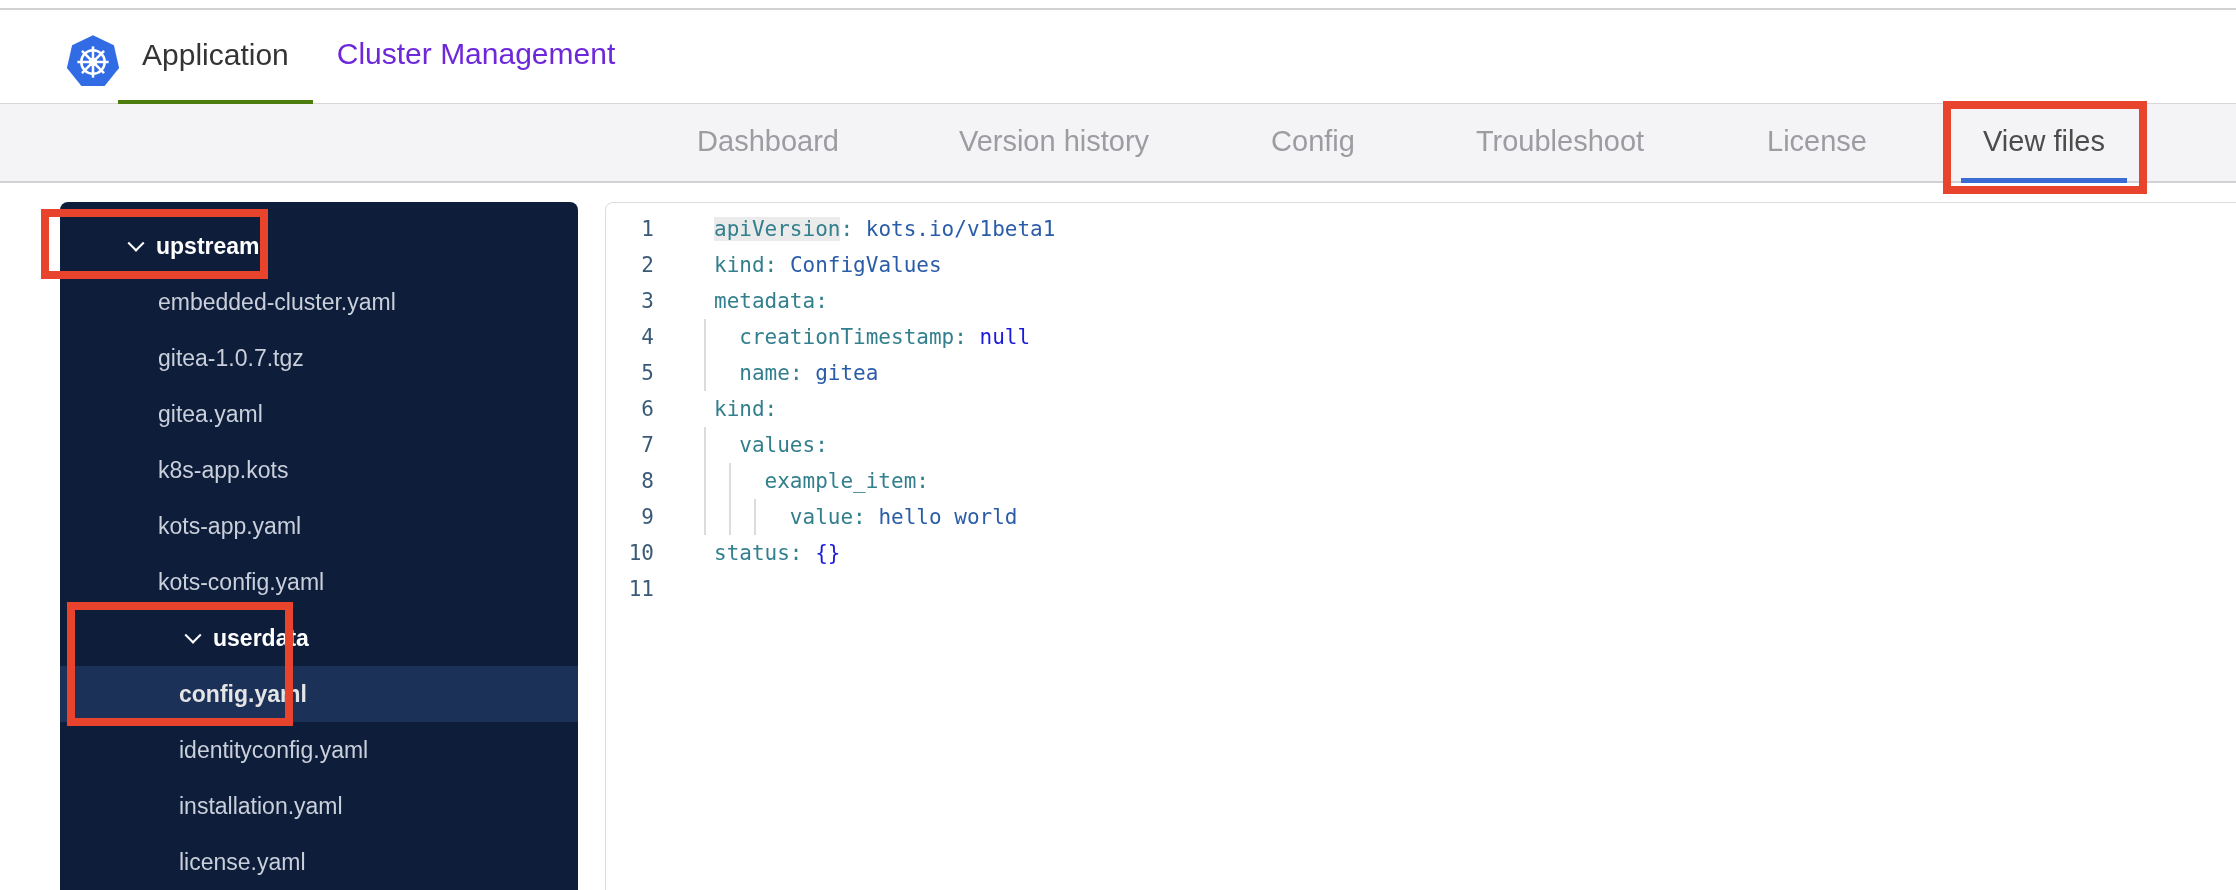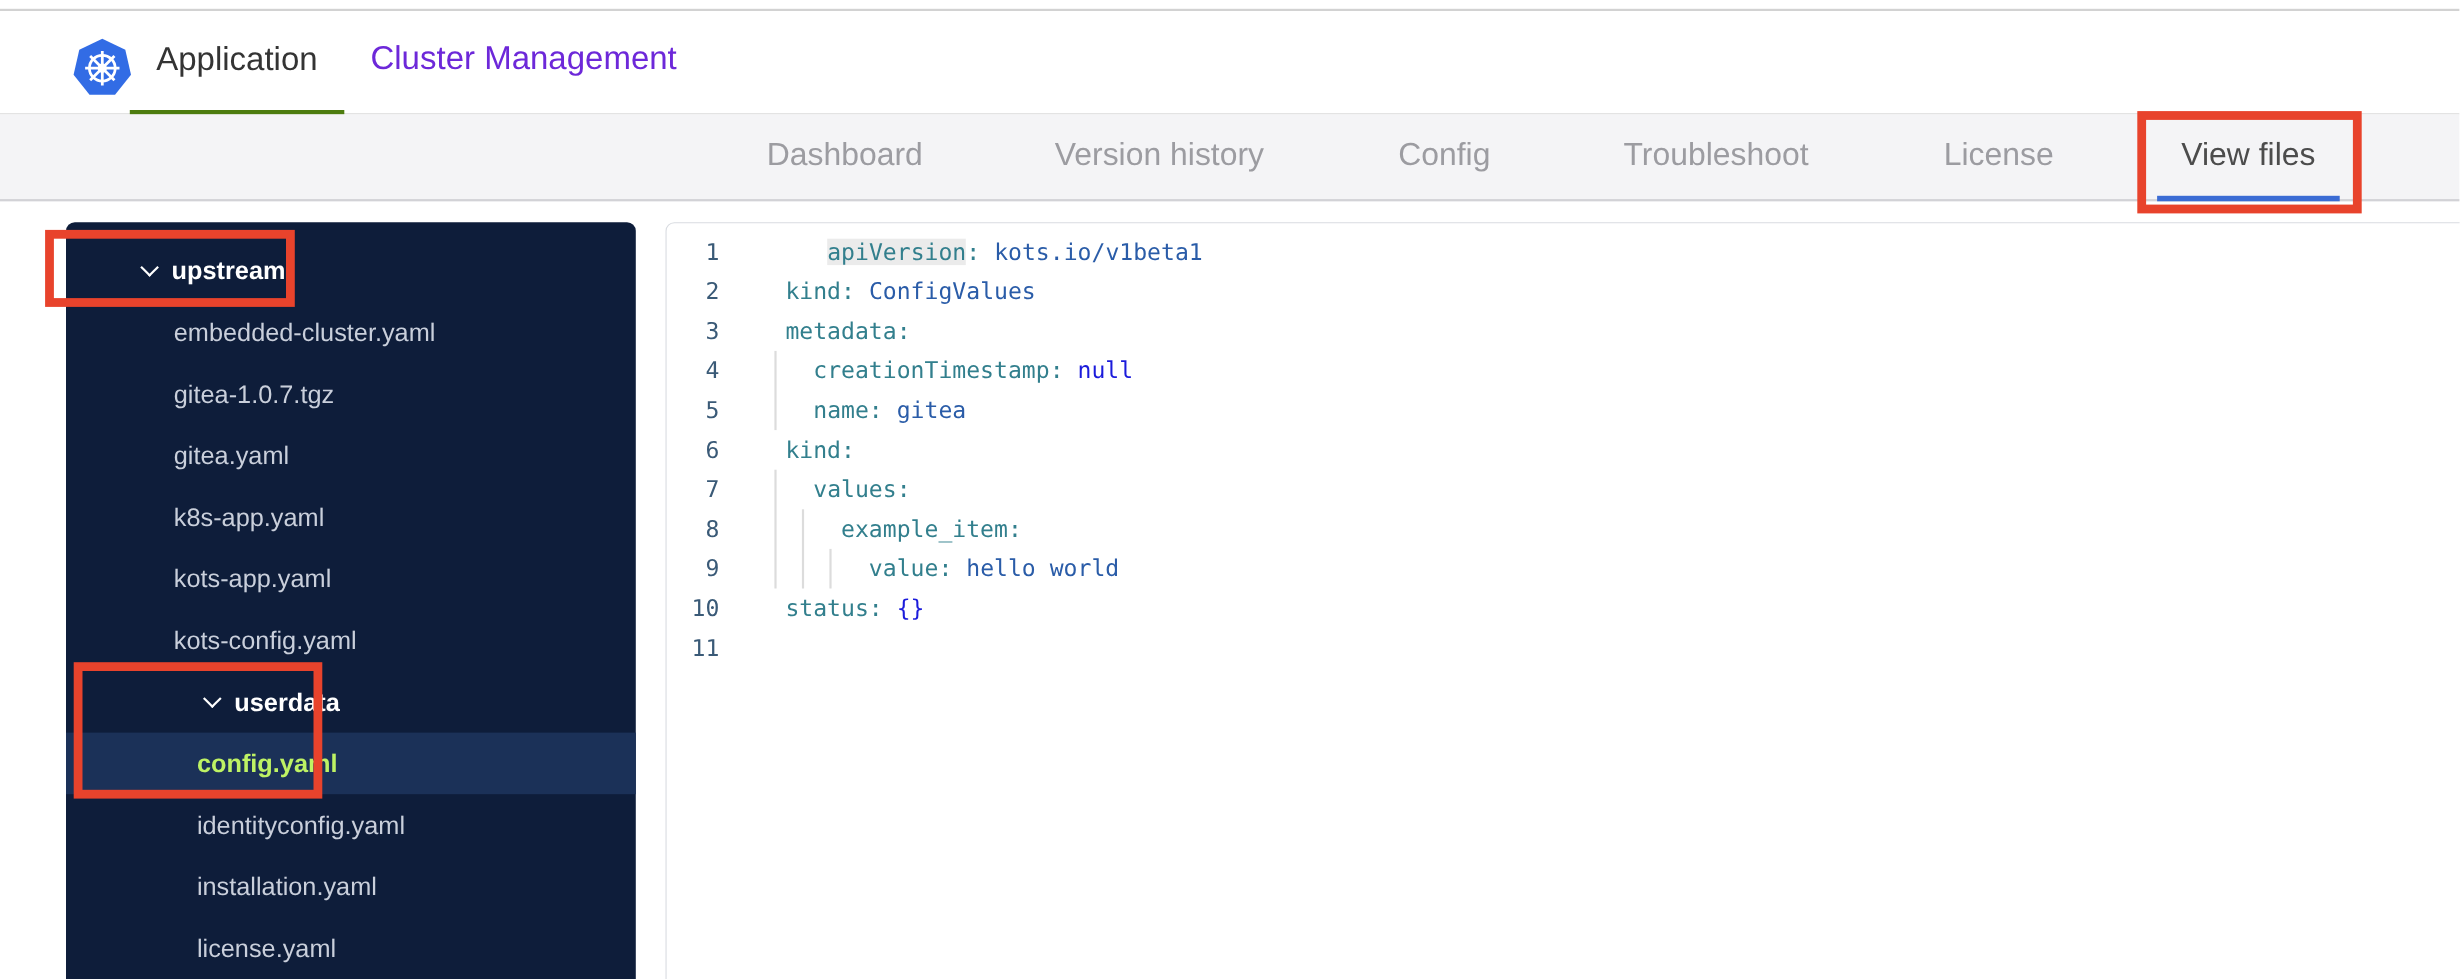--- a/index.html
+++ b/index.html
@@ -24,34 +24,34 @@
   .nav-tab:nth-of-type(2){ left:1054px; }
   .nav-tab:nth-of-type(3){ left:1313px; }
   .nav-tab:nth-of-type(4){ left:1560px; }
   .nav-tab:nth-of-type(5){ left:1817px; }
   .nav-tab:nth-of-type(6){ left:2044px; }
 
   
   .sidebar { position:absolute; left:60px; top:202px; width:518px; height:688px; background:#0e1d3a; border-radius:8px 8px 0 0; padding-top:16px; }
   .row { height:56px; display:flex; align-items:center; font-size:23px; color:#c9cfdb; cursor:pointer; }
   .row.folder { color:#ffffff; font-weight:bold; }
-  .row.selected { background:#1b3158; color:#bef264; font-weight:bold; }
+  .row.selected { background:#1b3158; color:#e5e5e5; font-weight:bold; }
   .row.f0 { padding-left:70px; }
   .row.f1 { padding-left:91px;margin-left:36px; }
   .row.l1 { padding-left:98px; }
   .row.l2 { padding-left:119px; }
   .chev { width:12px; height:12px; border-right:2.5px solid #fff; border-bottom:2.5px solid #fff; transform:rotate(45deg) translate(-2px,-2px); margin-right:14px; flex:0 0 auto; }
 
   
   .editor { position:absolute; left:605px; top:202px; width:1690px; height:760px; background:#fff; border:1px solid #d9dce1; border-radius:8px; padding-top:8px; }
   .cline { display:flex; height:36px; line-height:36px; font-family:"DejaVu Sans Mono", monospace; font-size:21px; white-space:pre; }
   .cline .num { width:48px; text-align:right; color:#3a5a77; flex:0 0 auto; }
   .cline .code { margin-left:60px; }
   .tk-k { color:#327f8d; }
-  .tk-k.hl { background:#ebebeb;margin-left:38px; }
+  .tk-k.hl { background:#ebebeb; }
   .tk-v { color:#2a5ca8; }
   .tk-kw { color:#1b1bdb;text-align:center; }
   .guide { position:absolute; width:2px; background:#dcdcdc; }
   .guide.g1 { left:98px;  top:116px; height:72px; }
   .guide.g2 { left:98px;  top:224px; height:108px; }
   .guide.g3 { left:123px; top:260px; height:72px; }
   .guide.g4 { left:148px; top:296px; height:36px; }
 
   
   .annot { position:absolute; border:8px solid #e8432c; background:transparent; z-index:10; }
@@ -100,21 +100,21 @@
       <div class="row l1">
         <span>embedded-cluster.yaml</span>
       </div>
       <div class="row l1">
         <span>gitea-1.0.7.tgz</span>
       </div>
       <div class="row l1">
         <span>gitea.yaml</span>
       </div>
       <div class="row l1">
-        <span>k8s-app.yaml</span>
+        <span>k8s-app.kots</span>
       </div>
       <div class="row l1">
         <span>kots-app.yaml</span>
       </div>
       <div class="row l1">
         <span>kots-config.yaml</span>
       </div>
       <div class="row folder f1">
         <span class="chev"></span>
         <span>userdata</span>

